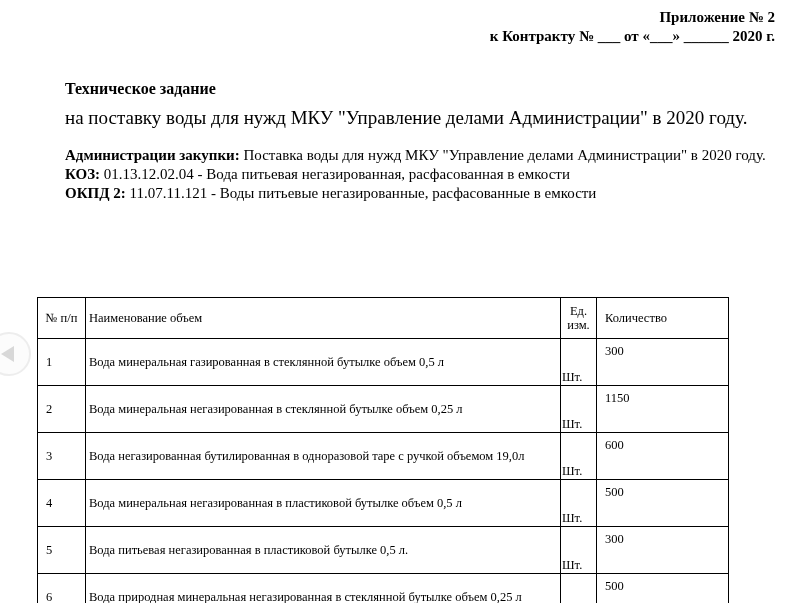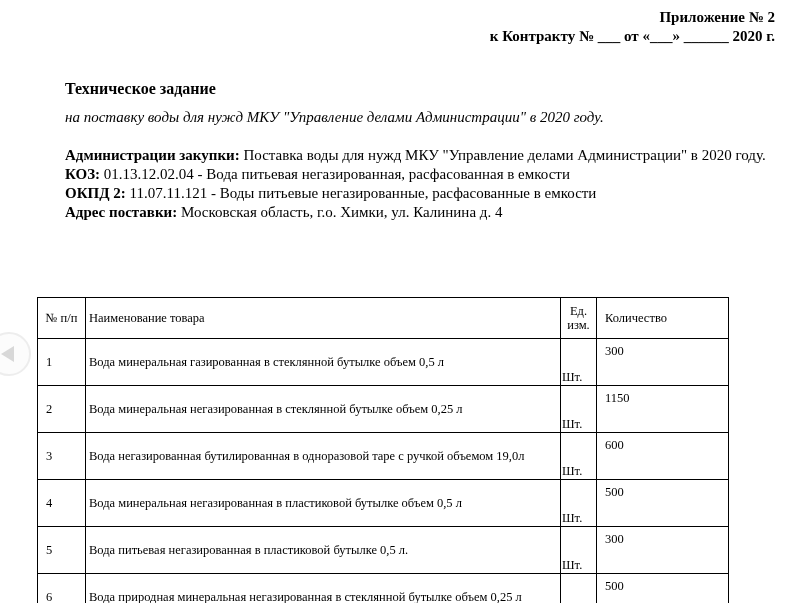--- a/index.html
+++ b/index.html
@@ -18,21 +18,21 @@
     font-size: 15px; line-height: 19px;
   }
 
   .doc-title {
     position: absolute; top: 68px; left: 65px; width: 712px;
     text-align: left; font-weight: bold; font-size: 16px; margin-top: 12px;
   }
 
   .intro {
     position: absolute; top: 108px; left: 65px; width: 712px;
-    font-size: 15px; line-height: 19px; font-style: italic;
+    font-size: 19px; line-height: 19px;
   }
 
   .details {
     position: absolute; top: 146px; left: 65px; width: 705px;
     font-size: 15px; line-height: 19px;
     text-align: justify;
   }
   .details .lbl { font-weight: bold; }
 
   .section-heading {
@@ -103,38 +103,34 @@
       <span>Поставка воды для нужд МКУ "Управление делами Администрации" в 2020 году.</span>
     </div>
     <div>
       <span class="lbl">КОЗ:</span>
       <span>01.13.12.02.04 - Вода питьевая негазированная, расфасованная в емкости</span>
     </div>
     <div>
       <span class="lbl">ОКПД 2:</span>
       <span>11.07.11.121 - Воды питьевые негазированные, расфасованные в емкости</span>
     </div>
-    <div>
-      <span class="lbl">Адрес поставки:</span>
-      <span>Московская область, г.о. Химки, ул. Калинина д. 4</span>
-    </div>
   </div>
 
 
   <table class="goods">
     <colgroup>
       <col class="c-num">
         <col class="c-name">
         <col class="c-unit">
         <col class="c-qty">
     </colgroup>
     <tbody>
         <tr class="head">
       <th class="h-num">№ п/п</th>
-      <th class="h-name">Наименование товара</th>
+      <th class="h-name">Наименование объем</th>
       <th class="h-unit">Ед. изм.</th>
       <th class="h-qty">Количество</th>
     </tr>
     <tr class="row">
       <td class="c-num">1</td>
       <td class="c-name">Вода минеральная газированная в стеклянной бутылке объем 0,5 л</td>
       <td class="c-unit">Шт.</td>
       <td class="c-qty">300</td>
     </tr>
     <tr class="row">

